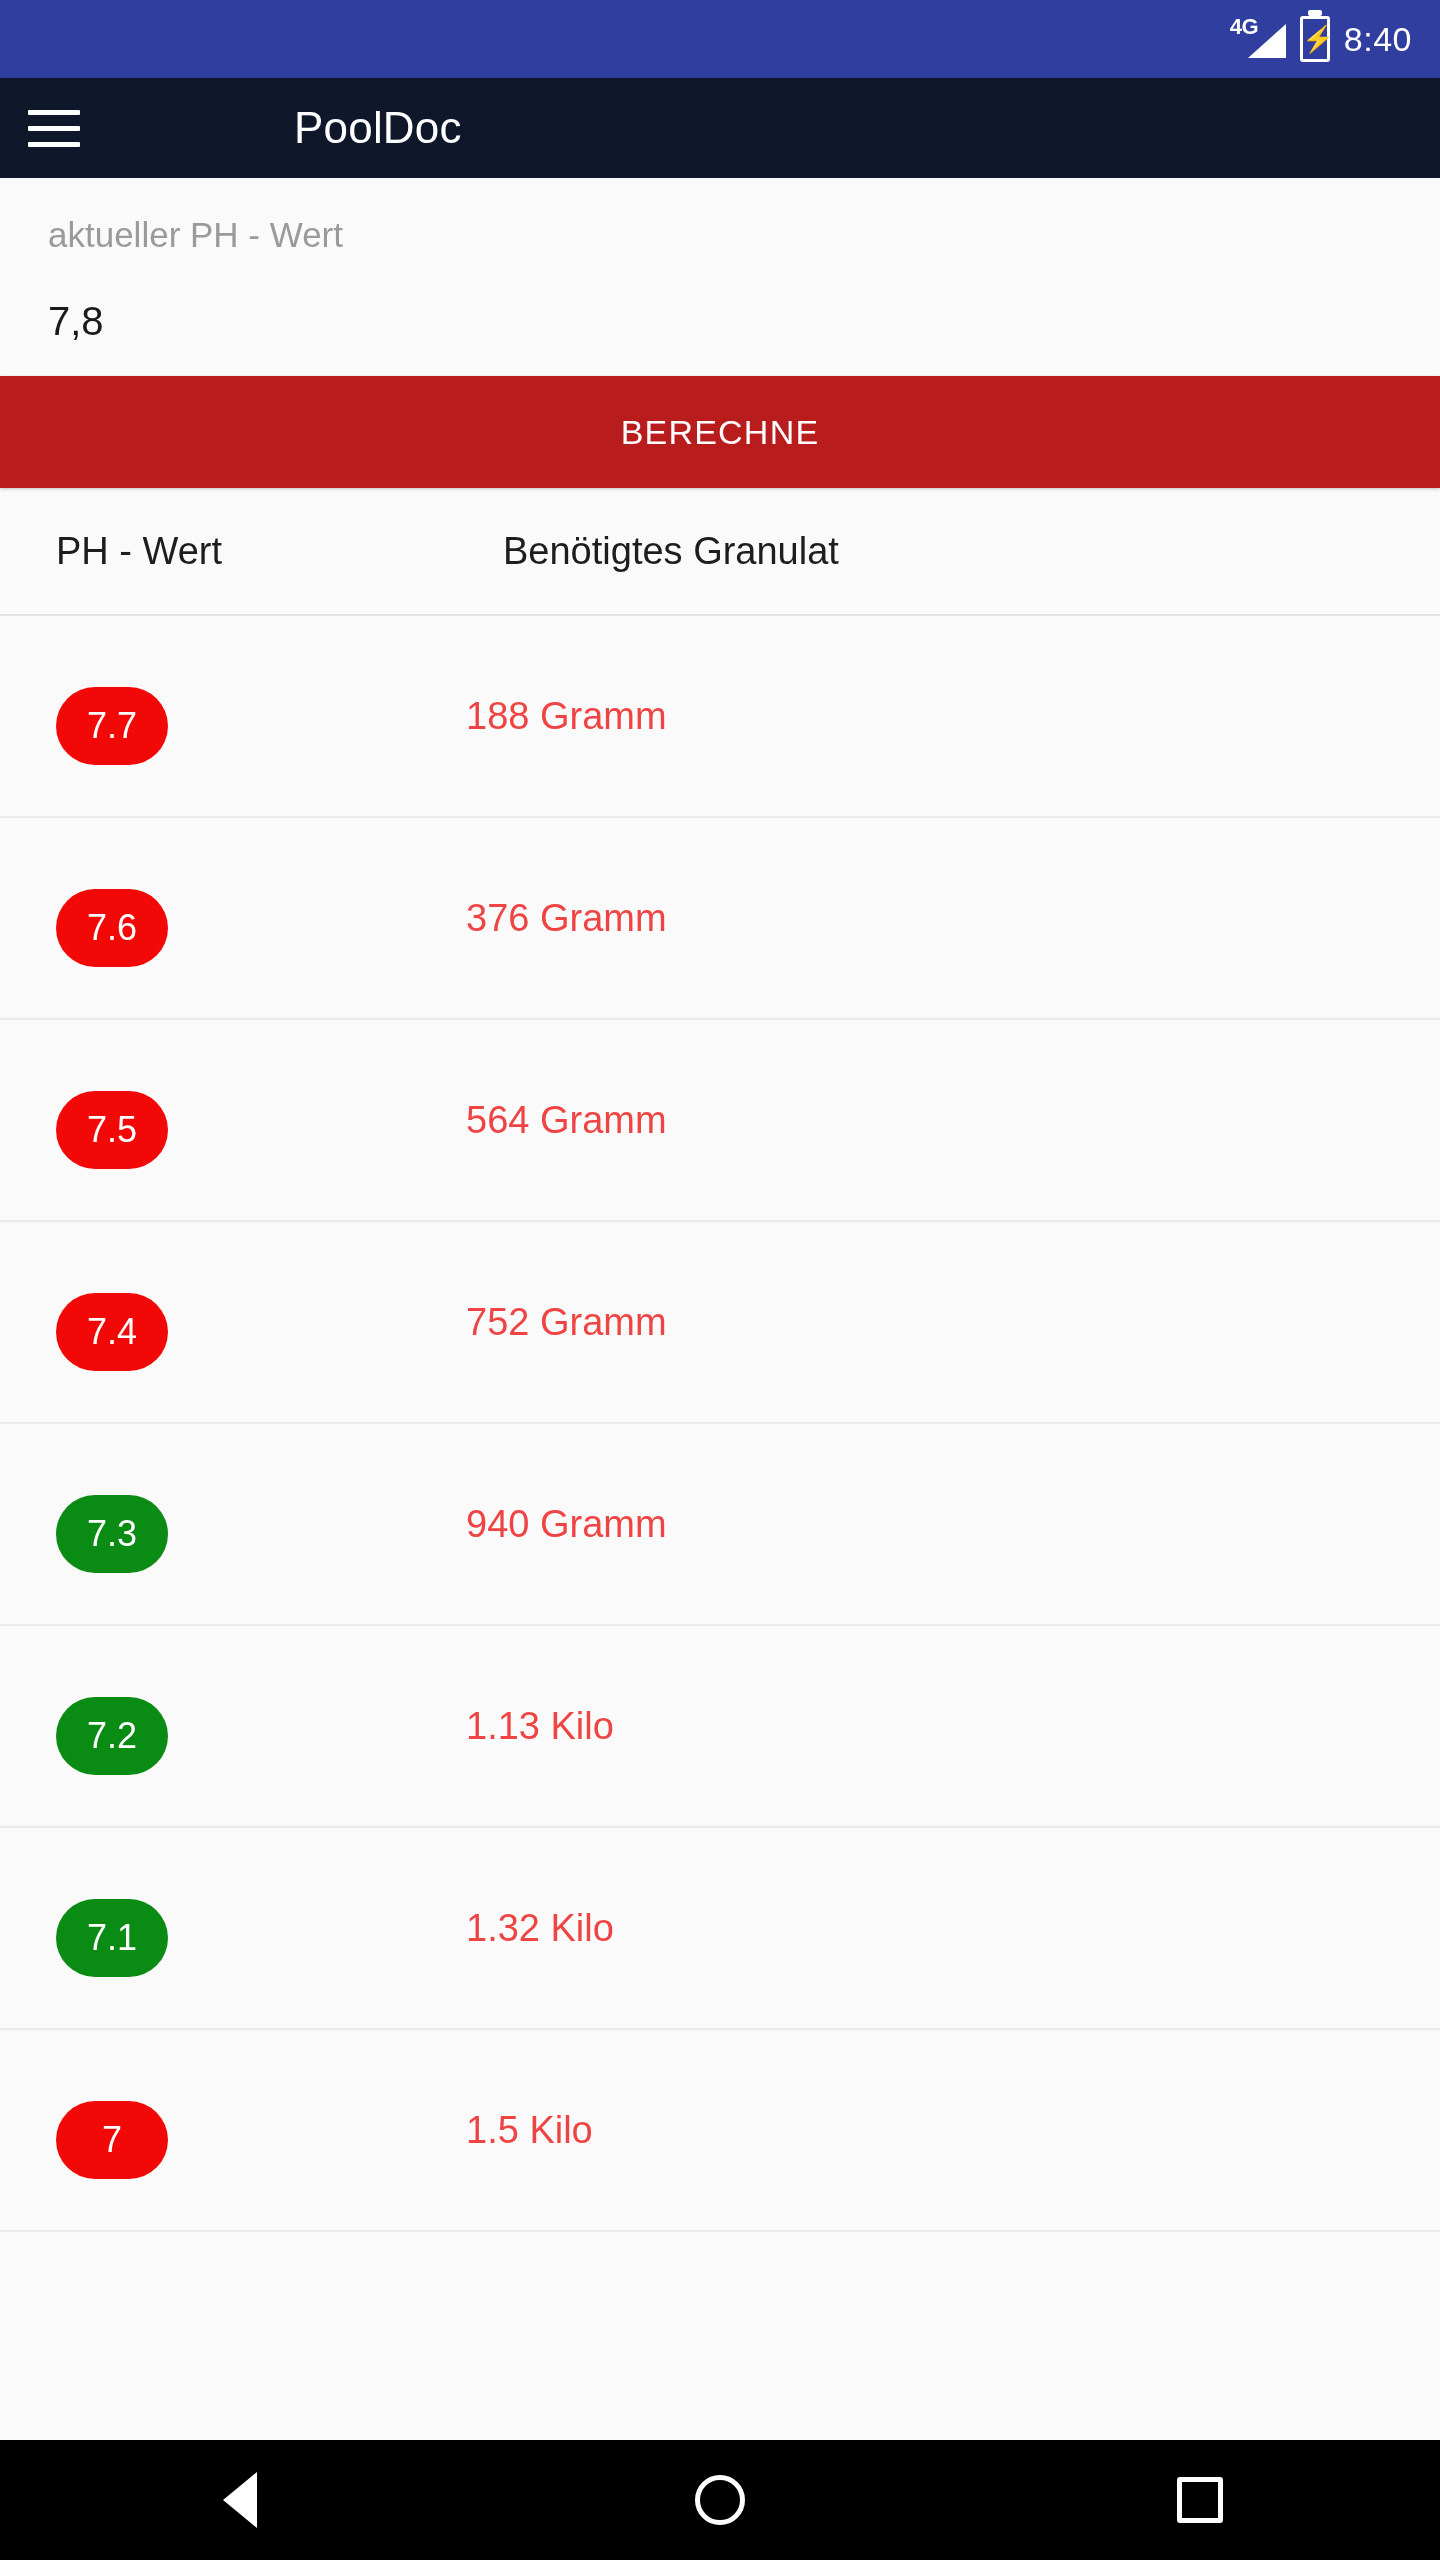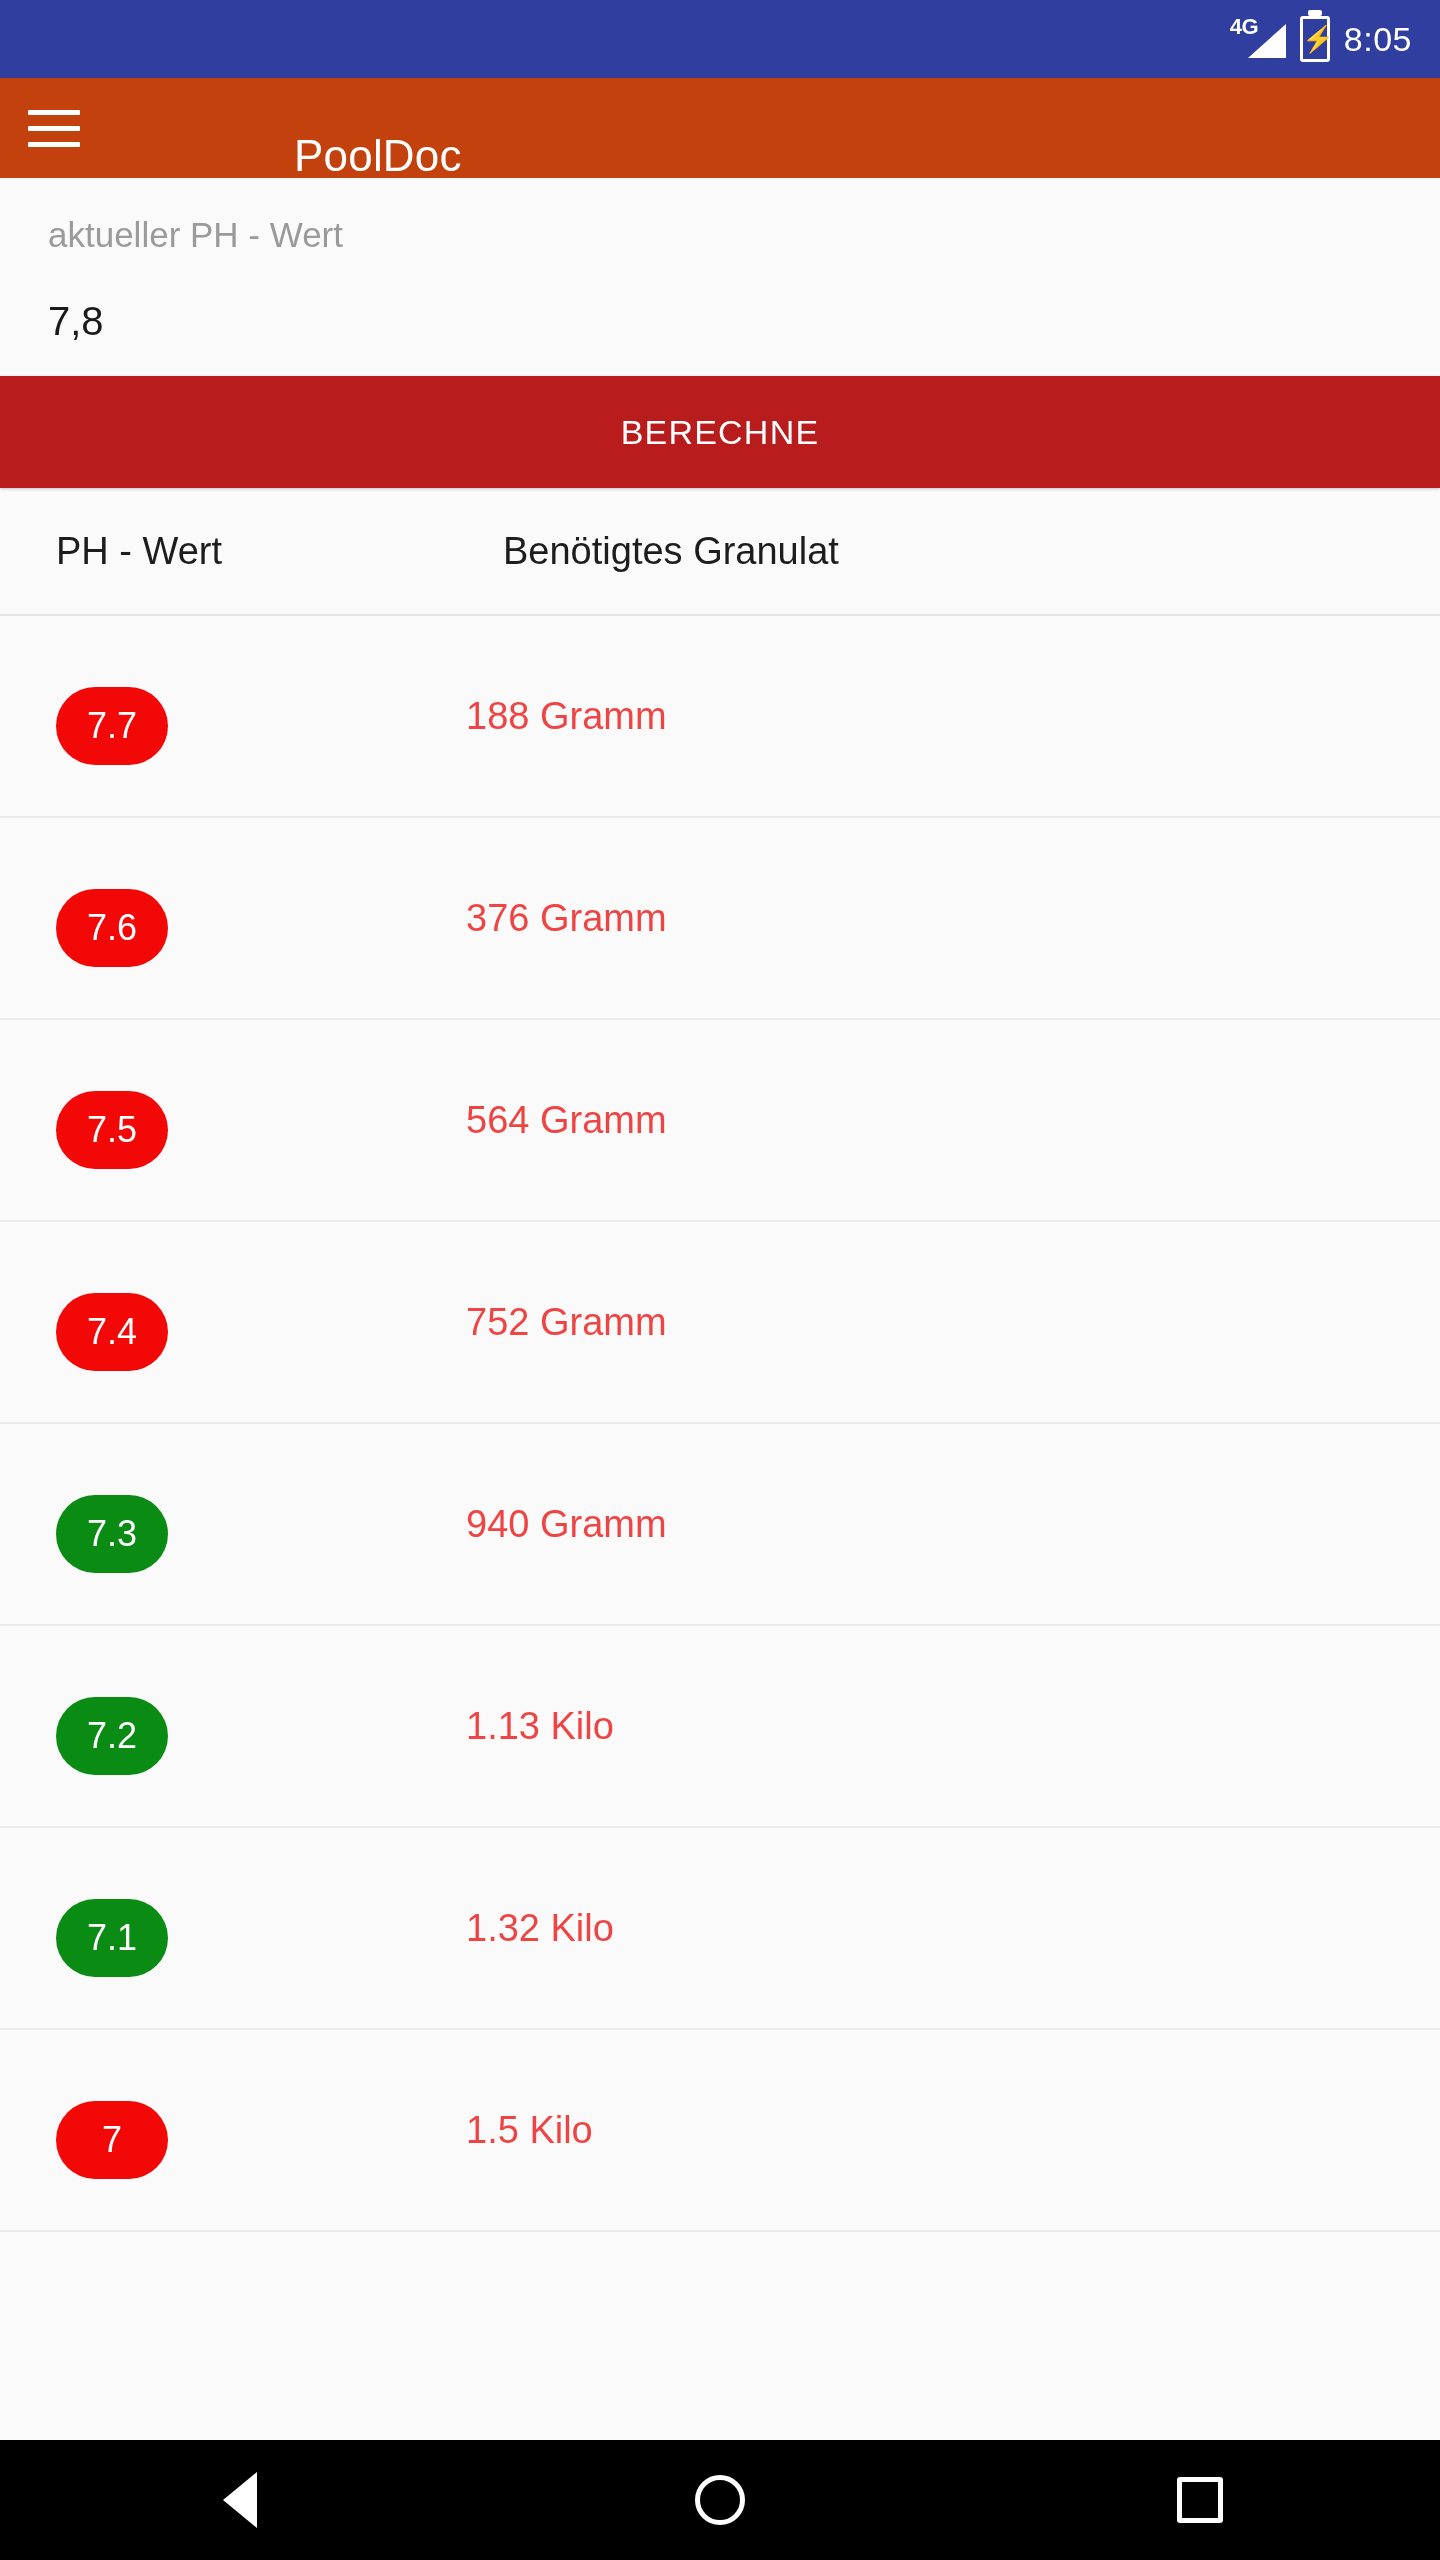--- a/index.html
+++ b/index.html
@@ -89,23 +89,23 @@
   }
   .clock {
     font-size: 34px;
     line-height: 34px;
     letter-spacing: 0.5px;
   }
 
   
   .app-bar {
     height: 100px;
-    background: #c2410c;
-    display: flex;
-    align-items: flex-end;
+    background: #0f172a;
+    display: flex;
+    align-items: center;
     position: relative;
     flex: 0 0 auto;
     box-shadow: 0 2px 4px rgba(0,0,0,0.18);
   }
   .menu-btn {
     width: 108px;
     height: 100px;
     display: flex;
     flex-direction: column;
     justify-content: center;
@@ -255,21 +255,21 @@
 
   <div class="status-bar">
     <div class="status-icons">
       <span class="net-icon">
         <span class="lte">4G</span>
         <span class="tri"></span>
       </span>
       <span class="battery">
         <span class="bolt">⚡</span>
       </span>
-      <span class="clock">8:05</span>
+      <span class="clock">8:40</span>
     </div>
   </div>
 
   <div class="app-bar">
     <div class="menu-btn">
       <span></span>
       <span></span>
       <span></span>
     </div>
     <div class="app-title">PoolDoc</div>

